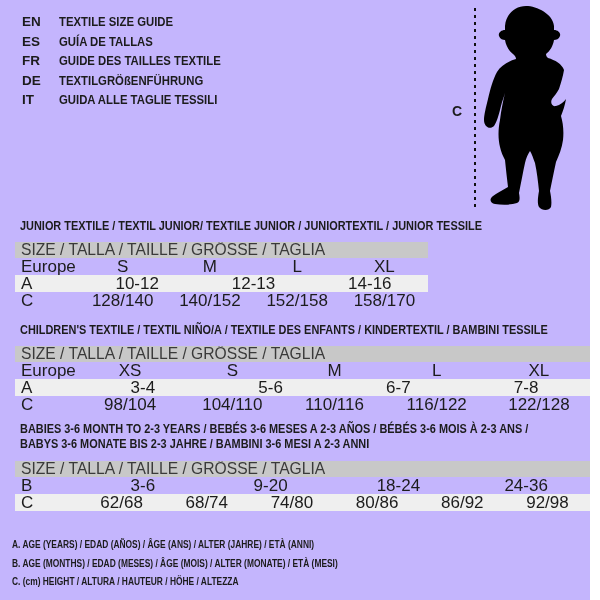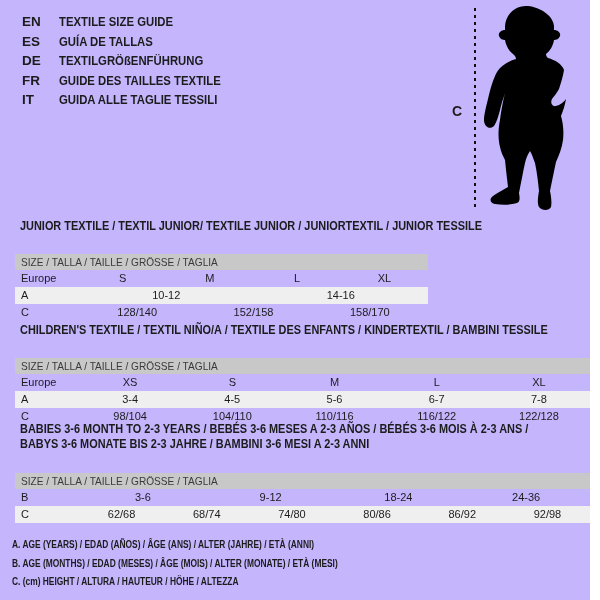--- a/index.html
+++ b/index.html
@@ -18,21 +18,21 @@
   
   .measure-line{position:absolute;left:474px;top:8px;width:2px;height:199px;
     background:repeating-linear-gradient(to bottom,#101010 0 3px,transparent 3px 7px);}
   .measure-label{position:absolute;left:452px;top:103px;font-weight:bold;font-size:14px;}
   .baby{position:absolute;left:481px;top:0px;}
 
   
   .section-title{position:absolute;left:20px;font-weight:bold;font-size:13px;line-height:15px;}
 
   
-  .tbl{position:absolute;left:15px;font-size:11px;margin-top:12px;}
+  .tbl{position:absolute;left:15px;font-size:17px;}
   .tbl.t1{top:242px;width:413px;}
   .tbl.t2{top:346px;width:575px;}
   .tbl.t3{top:461px;width:575px;}
   .bar{height:16px;line-height:16px;background:#c8c8c8;color:#3a3a3a;padding-left:6px;overflow:hidden;}
   .bar .cond{transform:scaleX(0.92);}
   .tr{display:flex;height:17px;line-height:17px;}
   .tr.alt{background:#efefef;}
   .td{flex:1;text-align:center;}
   .td.lbl{flex:0 0 58px;text-align:left;padding-left:6px;}
 
@@ -47,26 +47,26 @@
   <div class="lang-list">
     <div class="lang-row">
       <span class="lang-code">EN</span>
       <span class="lang-title cond">TEXTILE SIZE GUIDE</span>
     </div>
     <div class="lang-row">
       <span class="lang-code">ES</span>
       <span class="lang-title cond">GUÍA DE TALLAS</span>
     </div>
     <div class="lang-row">
+      <span class="lang-code">FR</span>
+      <span class="lang-title cond">GUIDE DES TAILLES TEXTILE</span>
+    </div>
+    <div class="lang-row">
       <span class="lang-code">DE</span>
       <span class="lang-title cond">TEXTILGRÖßENFÜHRUNG</span>
-    </div>
-    <div class="lang-row">
-      <span class="lang-code">FR</span>
-      <span class="lang-title cond">GUIDE DES TAILLES TEXTILE</span>
     </div>
     <div class="lang-row">
       <span class="lang-code">IT</span>
       <span class="lang-title cond">GUIDA ALLE TAGLIE TESSILI</span>
     </div>
   </div>
 
   <div class="measure-line"></div>
   <div class="measure-label">C</div>
   <svg class="baby" width="100" height="215" viewBox="0 0 100 215" xmlns="http://www.w3.org/2000/svg">
@@ -104,25 +104,27 @@
     <div class="tr">
       <span class="td lbl">Europe</span>
       <span class="td">S</span>
       <span class="td">M</span>
       <span class="td">L</span>
       <span class="td">XL</span>
     </div>
     <div class="tr alt">
       <span class="td lbl">A</span>
       <span class="td">10-12</span>
+      <span class="td">12-13</span>
       <span class="td">14-16</span>
     </div>
     <div class="tr">
       <span class="td lbl">C</span>
       <span class="td">128/140</span>
+      <span class="td">140/152</span>
       <span class="td">152/158</span>
       <span class="td">158/170</span>
     </div>
   </div>
 
   <div class="section-title" style="top:322px;">
     <span class="cond">CHILDREN'S TEXTILE / TEXTIL NIÑO/A / TEXTILE DES ENFANTS / KINDERTEXTIL / BAMBINI TESSILE</span>
   </div>
   <div class="tbl t2">
     <div class="bar">
@@ -132,21 +134,20 @@
       <span class="td lbl">Europe</span>
       <span class="td">XS</span>
       <span class="td">S</span>
       <span class="td">M</span>
       <span class="td">L</span>
       <span class="td">XL</span>
     </div>
     <div class="tr alt">
       <span class="td lbl">A</span>
       <span class="td">3-4</span>
-      <span class="td">4-5</span>
       <span class="td">5-6</span>
       <span class="td">6-7</span>
       <span class="td">7-8</span>
     </div>
     <div class="tr">
       <span class="td lbl">C</span>
       <span class="td">98/104</span>
       <span class="td">104/110</span>
       <span class="td">110/116</span>
       <span class="td">116/122</span>
@@ -158,21 +159,21 @@
     <span class="cond">BABIES 3-6 MONTH TO 2-3 YEARS / BEBÉS 3-6 MESES A 2-3 AÑOS / BÉBÉS 3-6 MOIS À 2-3 ANS /</span><br>
     <span class="cond">BABYS 3-6 MONATE BIS 2-3 JAHRE / BAMBINI 3-6 MESI A 2-3 ANNI</span>
   </div>
   <div class="tbl t3">
     <div class="bar">
       <span class="cond">SIZE / TALLA / TAILLE / GRÖSSE / TAGLIA</span>
     </div>
     <div class="tr">
       <span class="td lbl">B</span>
       <span class="td">3-6</span>
-      <span class="td">9-12</span>
+      <span class="td">9-20</span>
       <span class="td">18-24</span>
       <span class="td">24-36</span>
     </div>
     <div class="tr alt">
       <span class="td lbl">C</span>
       <span class="td">62/68</span>
       <span class="td">68/74</span>
       <span class="td">74/80</span>
       <span class="td">80/86</span>
       <span class="td">86/92</span>

